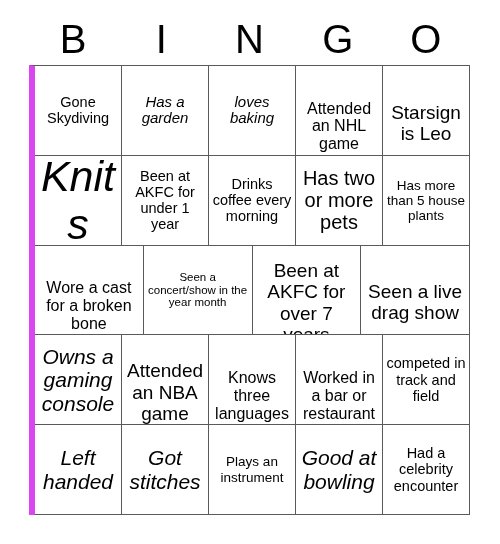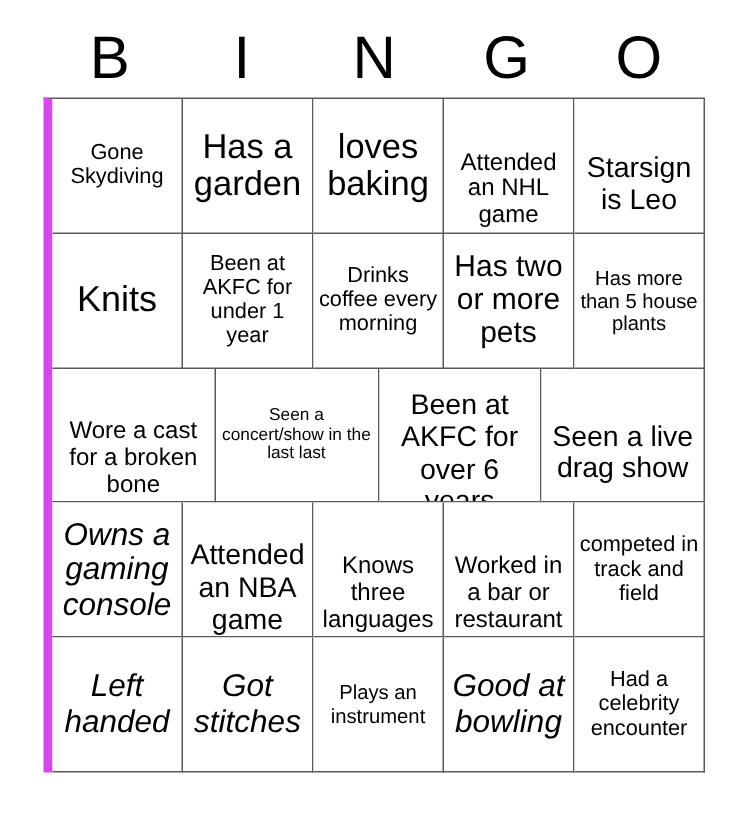--- a/index.html
+++ b/index.html
@@ -84,22 +84,22 @@
   .cell-text {
     display: block;
     width: 100%;
     line-height: 1.12;
     word-wrap: break-word;
     overflow-wrap: break-word;
     hyphens: none;
   }
 
   
-  .fs-xxl { font-size: 24px; }
-  .fs-xl  { font-size: 23px; }
+  .fs-xxl { font-size: 43px; font-style: italic; }
+  .fs-xl  { font-size: 15px; font-style: italic; }
   .fs-lg  { font-size: 21px; font-style: italic; }
   .fs-ml  { font-size: 20px; }
   .fs-md  { font-size: 19px; margin-top: 25px; }
   .fs-sm  { font-size: 16px; margin-top: 32px; }
   .fs-xs  { font-size: 14.5px; }
   .fs-xxs { font-size: 13.5px; text-align: center; }
   .fs-tiny{ font-size: 11.5px; }
 </style>
 </head>
 <body>
@@ -150,24 +150,24 @@
       <div class="bingo-cell">
           <span class="cell-text fs-xxs">Has more than 5 house plants</span>
         </div>
     </div>
 
     <div class="bingo-row">
       <div class="bingo-cell">
           <span class="cell-text fs-sm">Wore a cast for a broken bone</span>
         </div>
       <div class="bingo-cell">
-          <span class="cell-text fs-tiny">Seen a concert/show in the last last</span>
-        </div>
-      <div class="bingo-cell">
-          <span class="cell-text fs-md">Been at AKFC for over 6 years</span>
+          <span class="cell-text fs-tiny">Seen a concert/show in the year month</span>
+        </div>
+      <div class="bingo-cell">
+          <span class="cell-text fs-md">Been at AKFC for over 7 years</span>
         </div>
       <div class="bingo-cell">
           <span class="cell-text fs-md">Seen a live drag show</span>
         </div>
     </div>
 
     <div class="bingo-row">
       <div class="bingo-cell">
           <span class="cell-text fs-lg">Owns a gaming console</span>
         </div>

